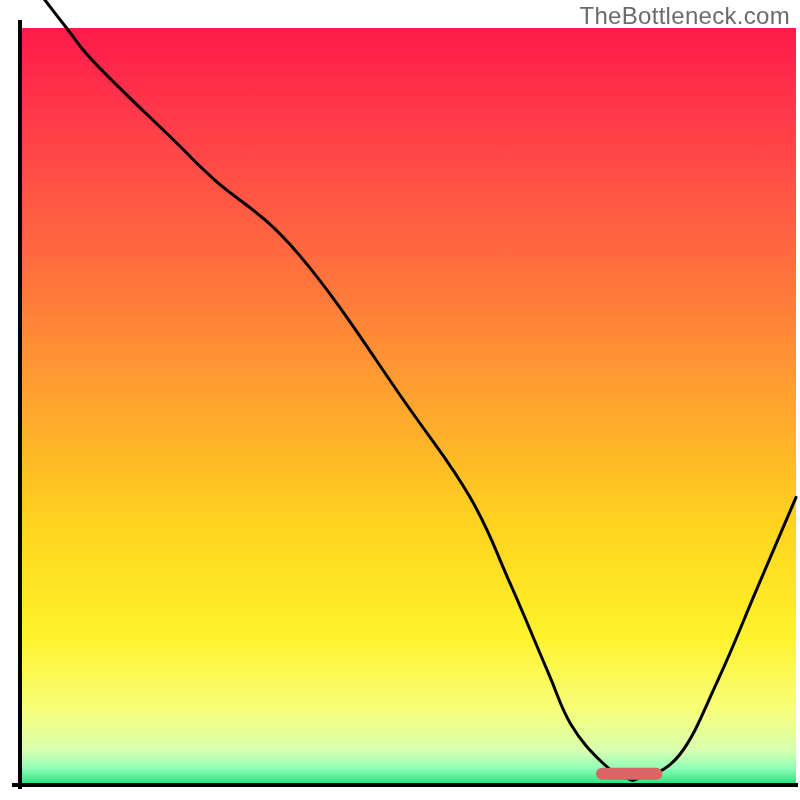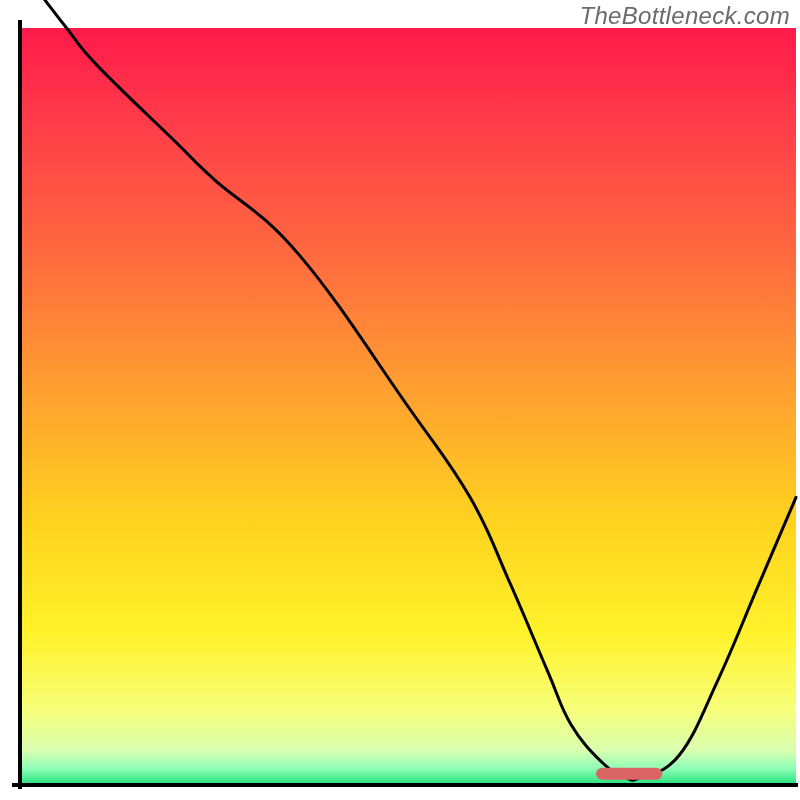--- a/index.html
+++ b/index.html
@@ -18,21 +18,20 @@
   }
   .watermark {
     position: absolute;
     top: 2px;
     right: 10px;
     color: #6b6b6b;
     font-size: 24px;
     font-weight: 400;
     letter-spacing: 0.3px;
     z-index: 2;
-    font-style: italic;
   }
   svg {
     display: block;
   }
 </style>
 </head>
 <body>
 
 <div class="chart-wrap">
   <div class="watermark">TheBottleneck.com</div>

